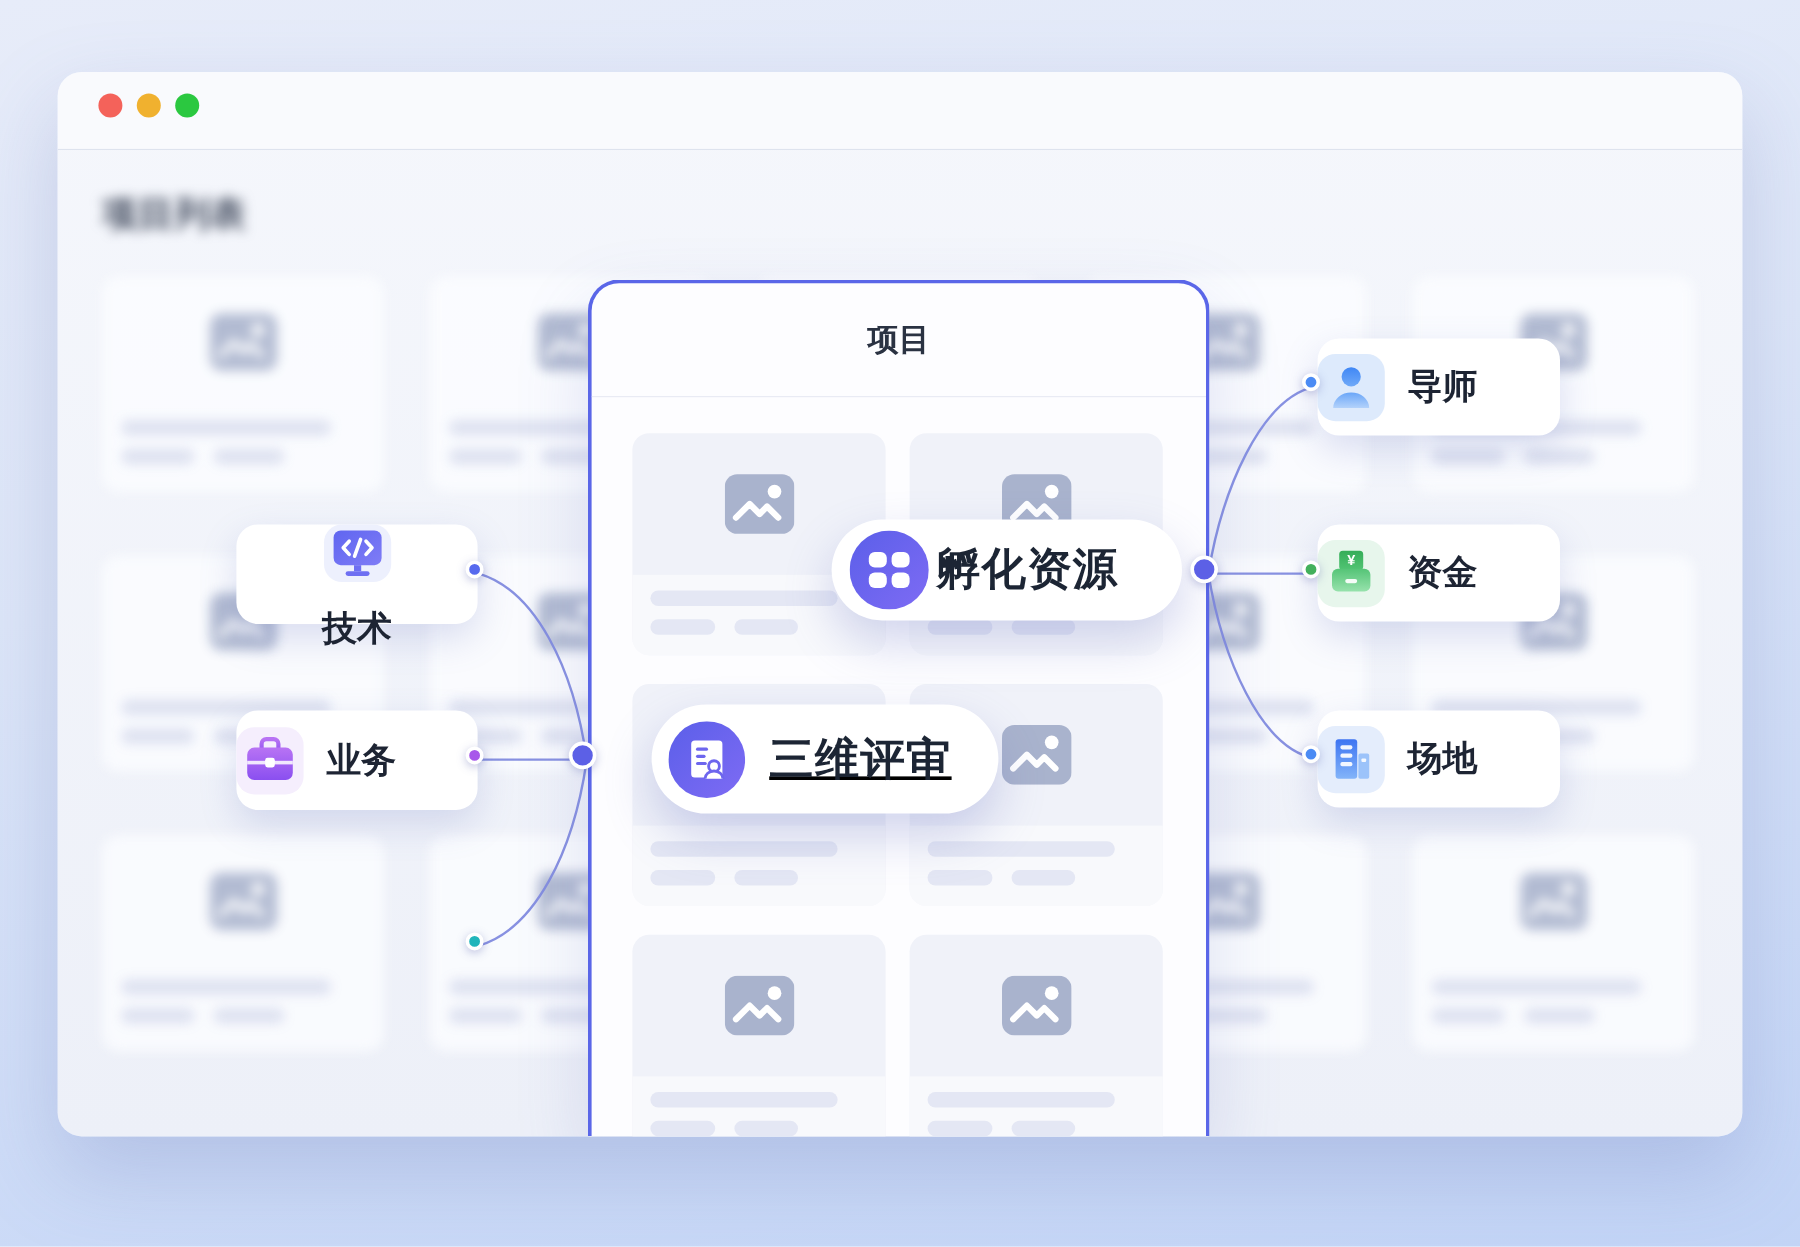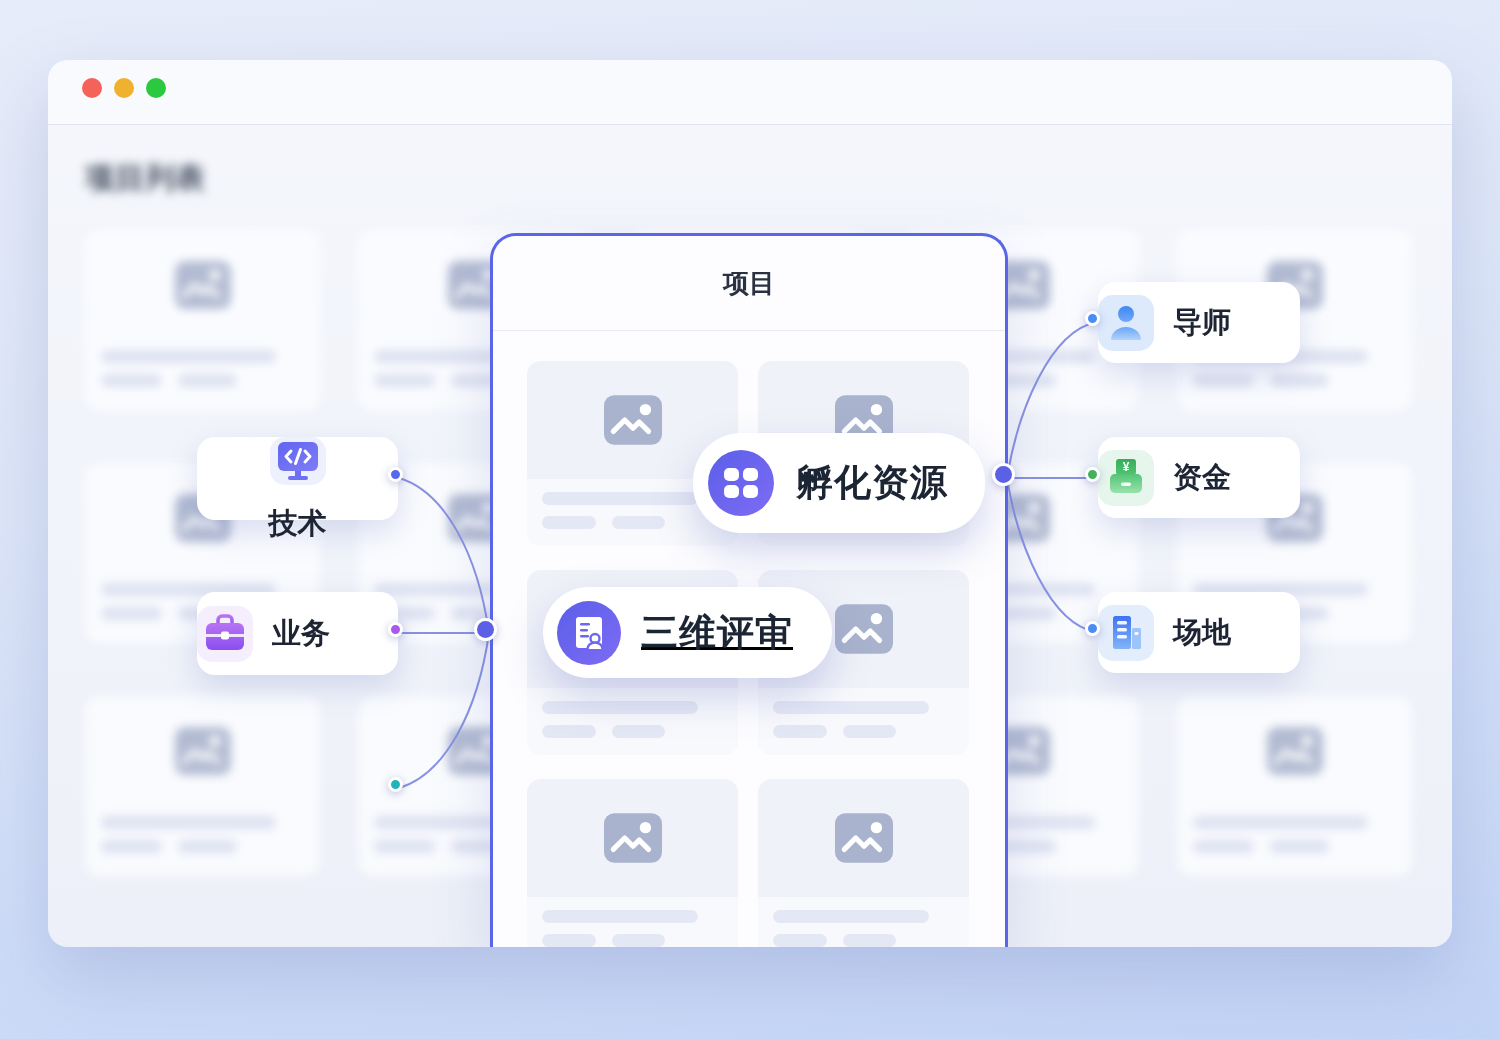--- a/index.html
+++ b/index.html
@@ -68,21 +68,21 @@
   .icn { width:56px; height:56px; border-radius:15px; display:flex; align-items:center; justify-content:center; }
   .icn-tech   { background:#edf0fd; } .icn-biz   { background:#f5eefd; }
   .icn-comp   { background:#e6f7f7; } .icn-mentor{ background:#ddeafc; }
   .icn-fund   { background:#e7f6ec; } .icn-venue { background:#e4edfc; }
   .chip .lbl { font-size:29px; font-weight:600; color:#1d2433; }
 
   
   .pill { position:absolute; background:#fff; border-radius:48px; z-index:6;
           display:flex; align-items:center; cursor:pointer;
           box-shadow:0 18px 40px rgba(96,106,190,.28); }
-  .pill-incubation { left:645px; top:373px; width:292px; height:100px; padding-left:15px; gap:22px; }
+  .pill-incubation { left:645px; top:373px; width:292px; height:84px; padding-left:15px; gap:6px; }
   .pill-review     { left:495px; top:527px; width:289px; height:91px; padding-left:14px; gap:20px;text-decoration:underline; }
   .pill .lbl { font-size:37px; font-weight:600; color:#1c2534; letter-spacing:1px; }
 
   
   .dot { position:absolute; border-radius:50%; border:3px solid #fff; z-index:7;
          box-shadow:0 2px 8px rgba(80,90,170,.35); }
   .dot-s { width:15px; height:15px; }
   .dot-b { width:23px; height:23px; }
   .dot-tech  { left:340px; top:407px; } .dot-biz   { left:340px; top:562px; }
   .dot-comp  { left:340px; top:717px; }

